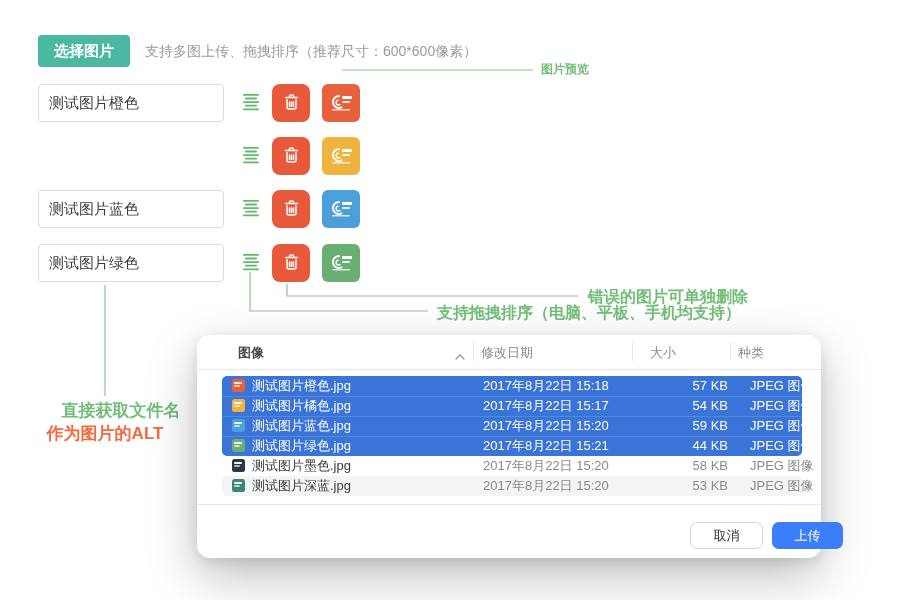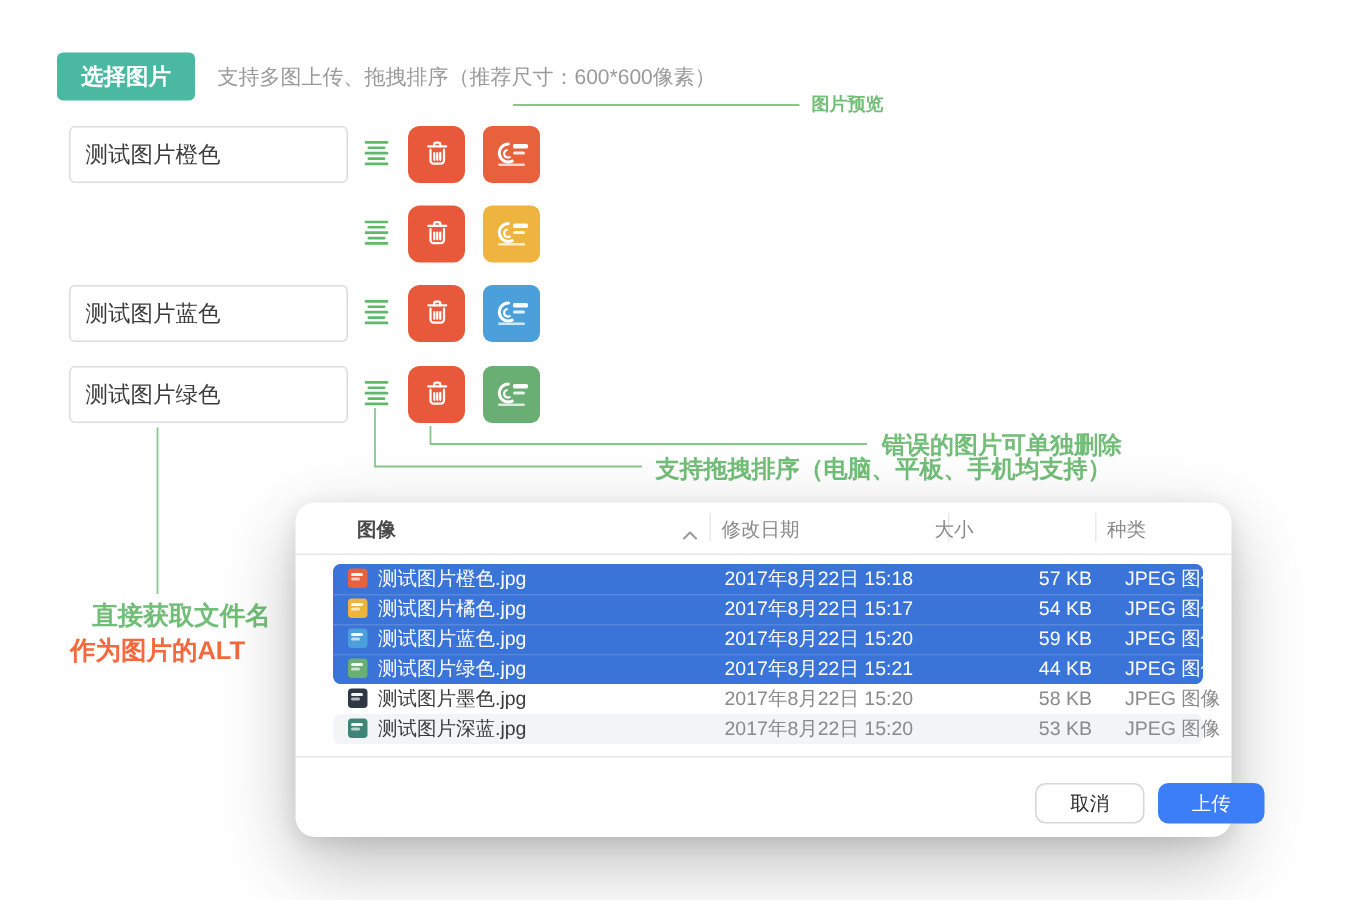--- a/index.html
+++ b/index.html
@@ -12,42 +12,42 @@
     font-size:15px;font-weight:bold;font-family:inherit;cursor:pointer;}
   .hint{position:absolute;left:145px;top:43px;font-size:14px;color:#9a9a9a;}
 
   
   .leads{position:absolute;left:0;top:0;width:900px;height:600px;pointer-events:none;}
 
   
   .u-row{position:absolute;left:38px;width:330px;height:38px;}
   .alt-input{position:absolute;left:0;top:0;width:186px;height:38px;box-sizing:border-box;
     border:1px solid #dcdcdc;border-radius:4px;padding:0 10px;font-size:15px;color:#3b3b3b;
-    font-family:inherit;background:#fff;margin-left:8px;}
+    font-family:inherit;background:#fff;}
   .drag{position:absolute;left:205px;top:10px;width:16px;height:18px;cursor:grab;}
   .del{position:absolute;left:234px;top:0;width:38px;height:38px;background:var(--trash);
     border:none;border-radius:8px;cursor:pointer;display:flex;align-items:center;justify-content:center;}
   .thumb{position:absolute;left:284px;top:0;width:38px;height:38px;border-radius:6px;overflow:hidden;}
 
   
   .ann{position:absolute;font-weight:bold;color:var(--ann-green);white-space:nowrap;}
   .ann-preview{left:541px;top:61px;font-size:12px;}
   .ann-delete{left:588px;top:287px;font-size:16px;}
   .ann-drag{left:437px;top:303px;font-size:16px;}
   .ann-alt1{left:105px;top:399px;font-size:17px;transform:translateX(-50%);margin-left:16px;}
   .ann-alt2{left:105px;top:422px;font-size:17px;transform:translateX(-50%);color:var(--ann-orange);}
 
   
   .dialog{position:absolute;left:197px;top:335px;width:624px;height:223px;background:#fff;
     border-radius:13px;box-shadow:0 18px 50px rgba(0,0,0,.25),0 4px 14px rgba(0,0,0,.10);}
   .dlg-header{position:absolute;left:0;top:0;width:100%;height:34px;font-size:13px;color:#8a8a8a;}
   .col-name{position:absolute;left:41px;top:9px;font-weight:bold;color:#4a4a4a;cursor:pointer;}
   .sort-ic{position:absolute;left:258px;top:13px;}
   .col-date{position:absolute;left:284px;top:9px;cursor:pointer;}
-  .col-size{position:absolute;left:426px;top:9px;cursor:pointer;}
+  .col-size{position:absolute;left:453px;top:9px;cursor:pointer;}
   .col-kind{position:absolute;left:541px;top:9px;cursor:pointer;}
   .col-sep{position:absolute;top:7px;width:1px;height:19px;background:#e9e9e9;}
   .hr{position:absolute;left:0;width:100%;height:1px;background:#e8e8e8;}
   .hr1{top:34px;} .hr2{top:169px;}
 
   .f-list{position:absolute;left:0;top:41px;width:100%;}
   .f-row{position:relative;height:20px;font-size:13px;line-height:20px;cursor:default;}
   .f-bg{position:absolute;left:25px;right:19px;top:0;bottom:0;}
   .f-bg.sel{background:var(--sel-blue);}
   .f-bg.sel-top{border-radius:5px 5px 0 0;}

